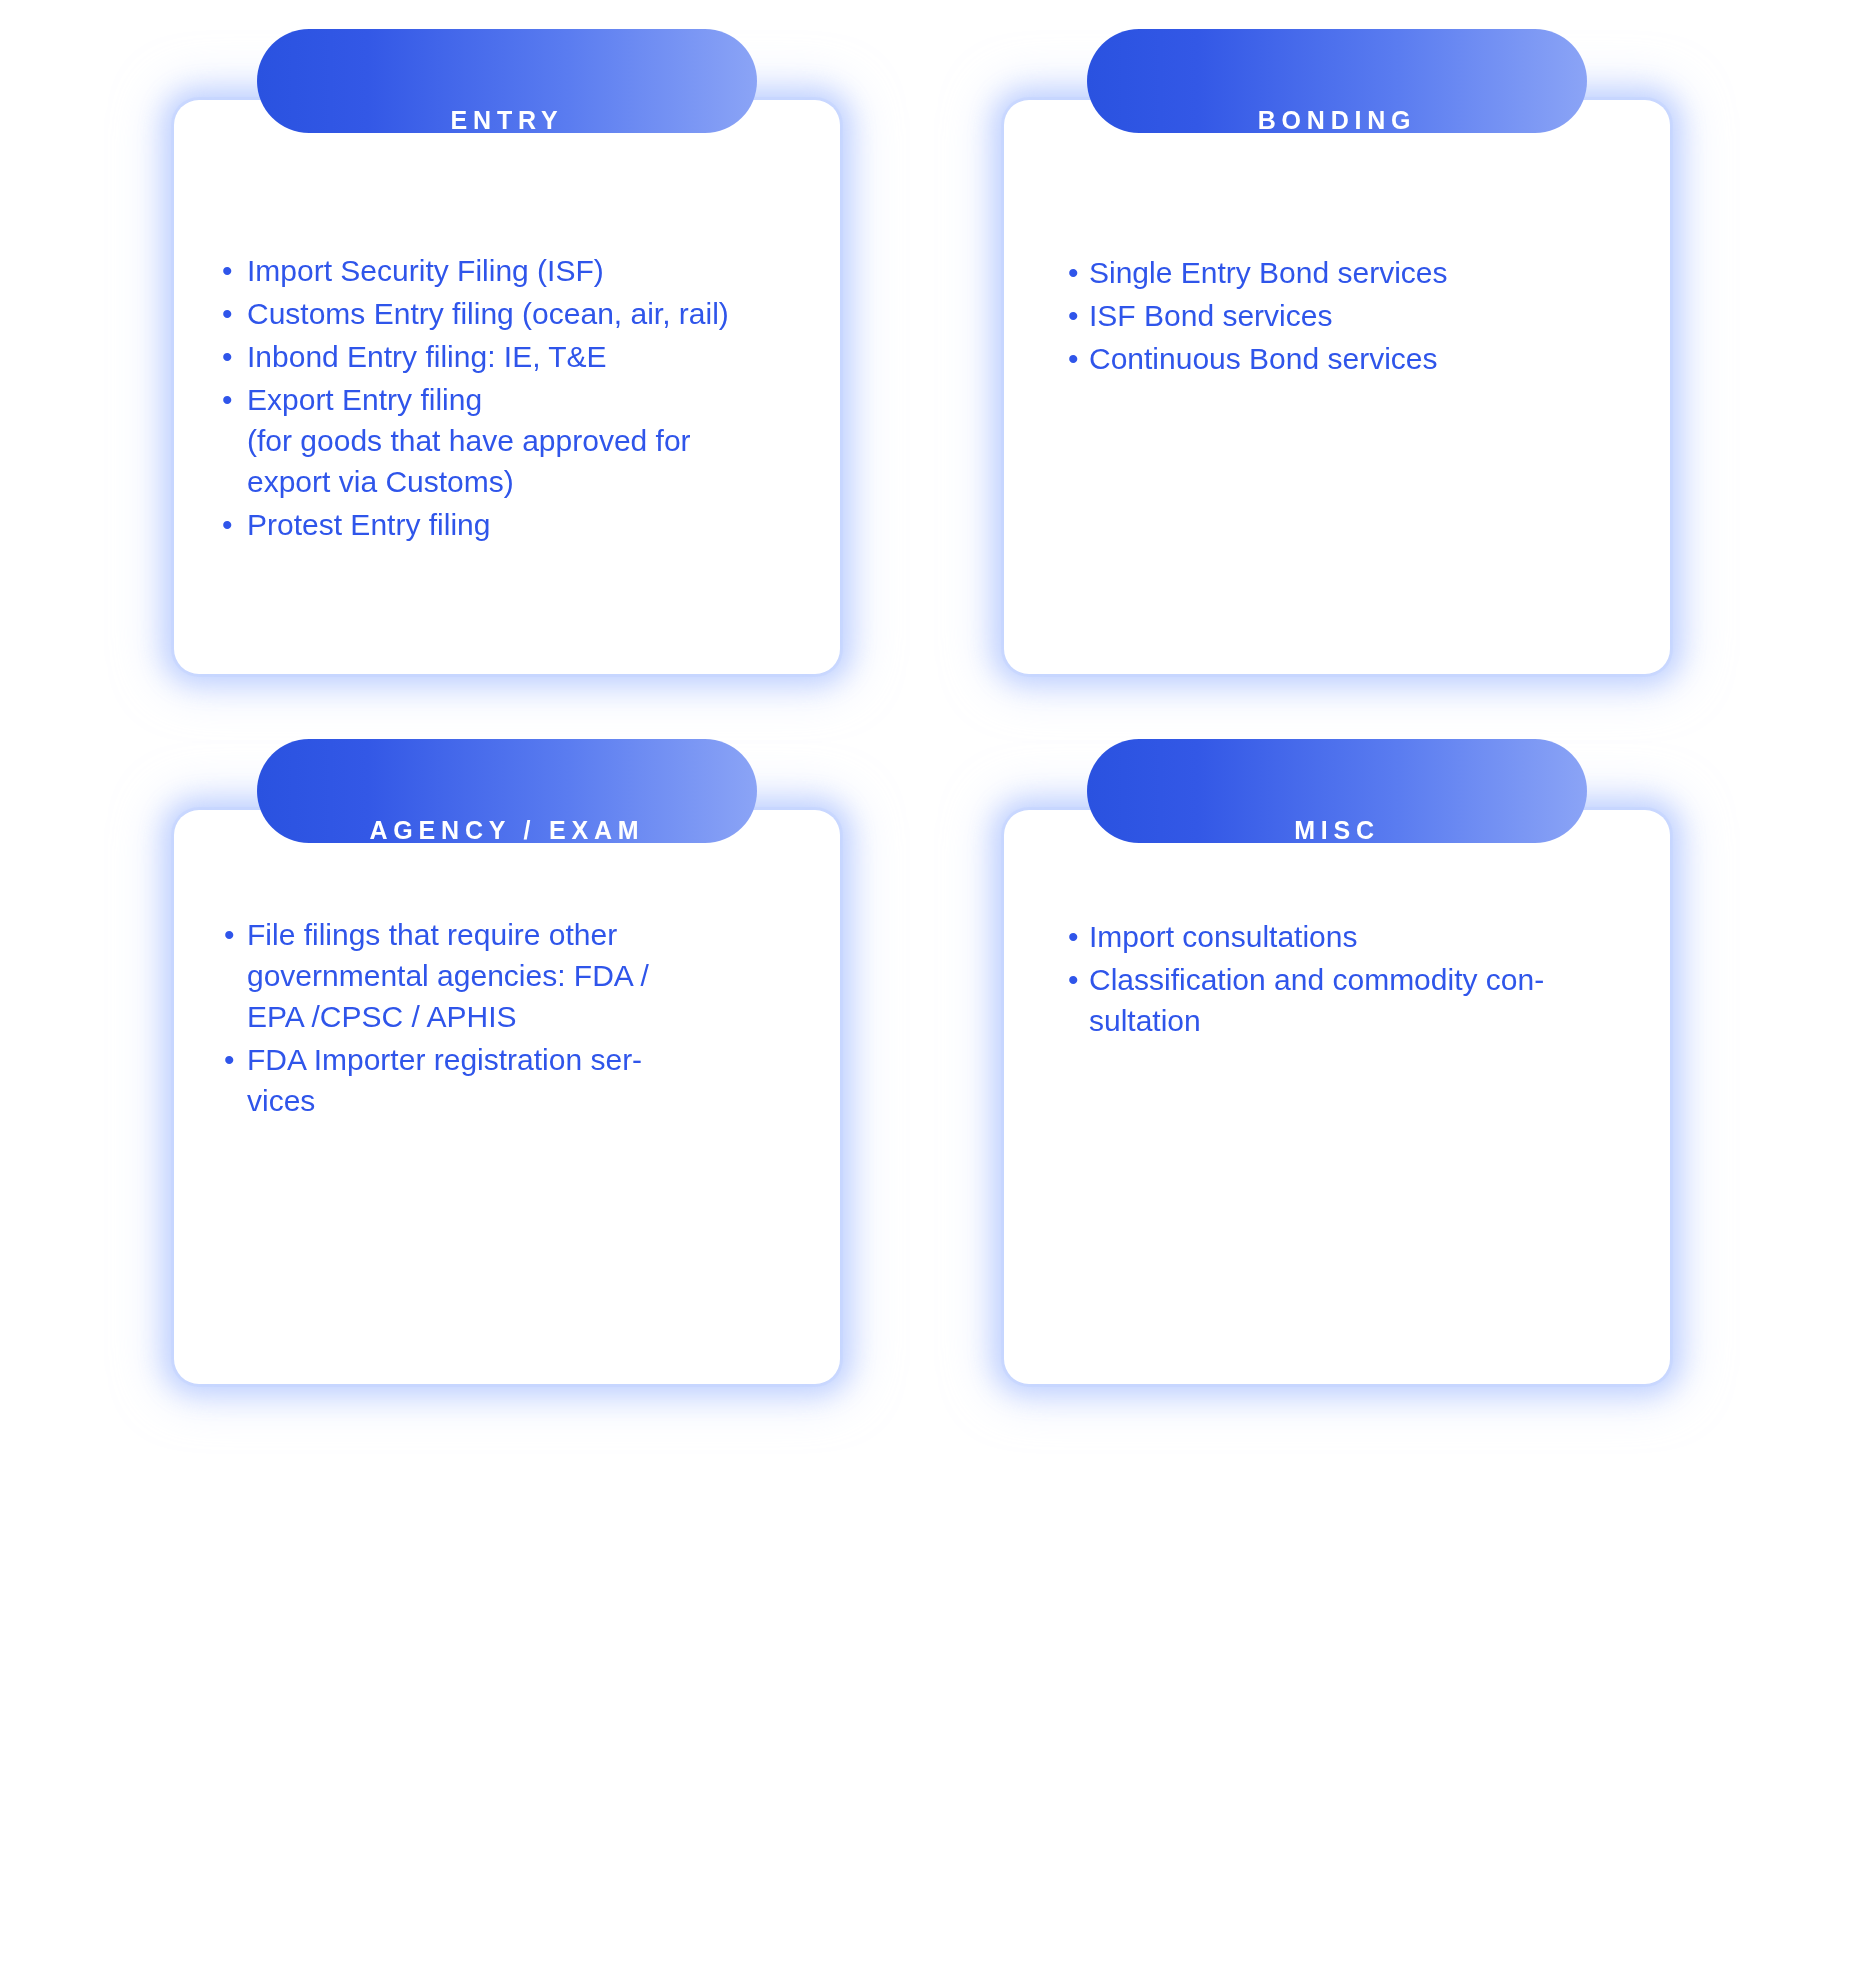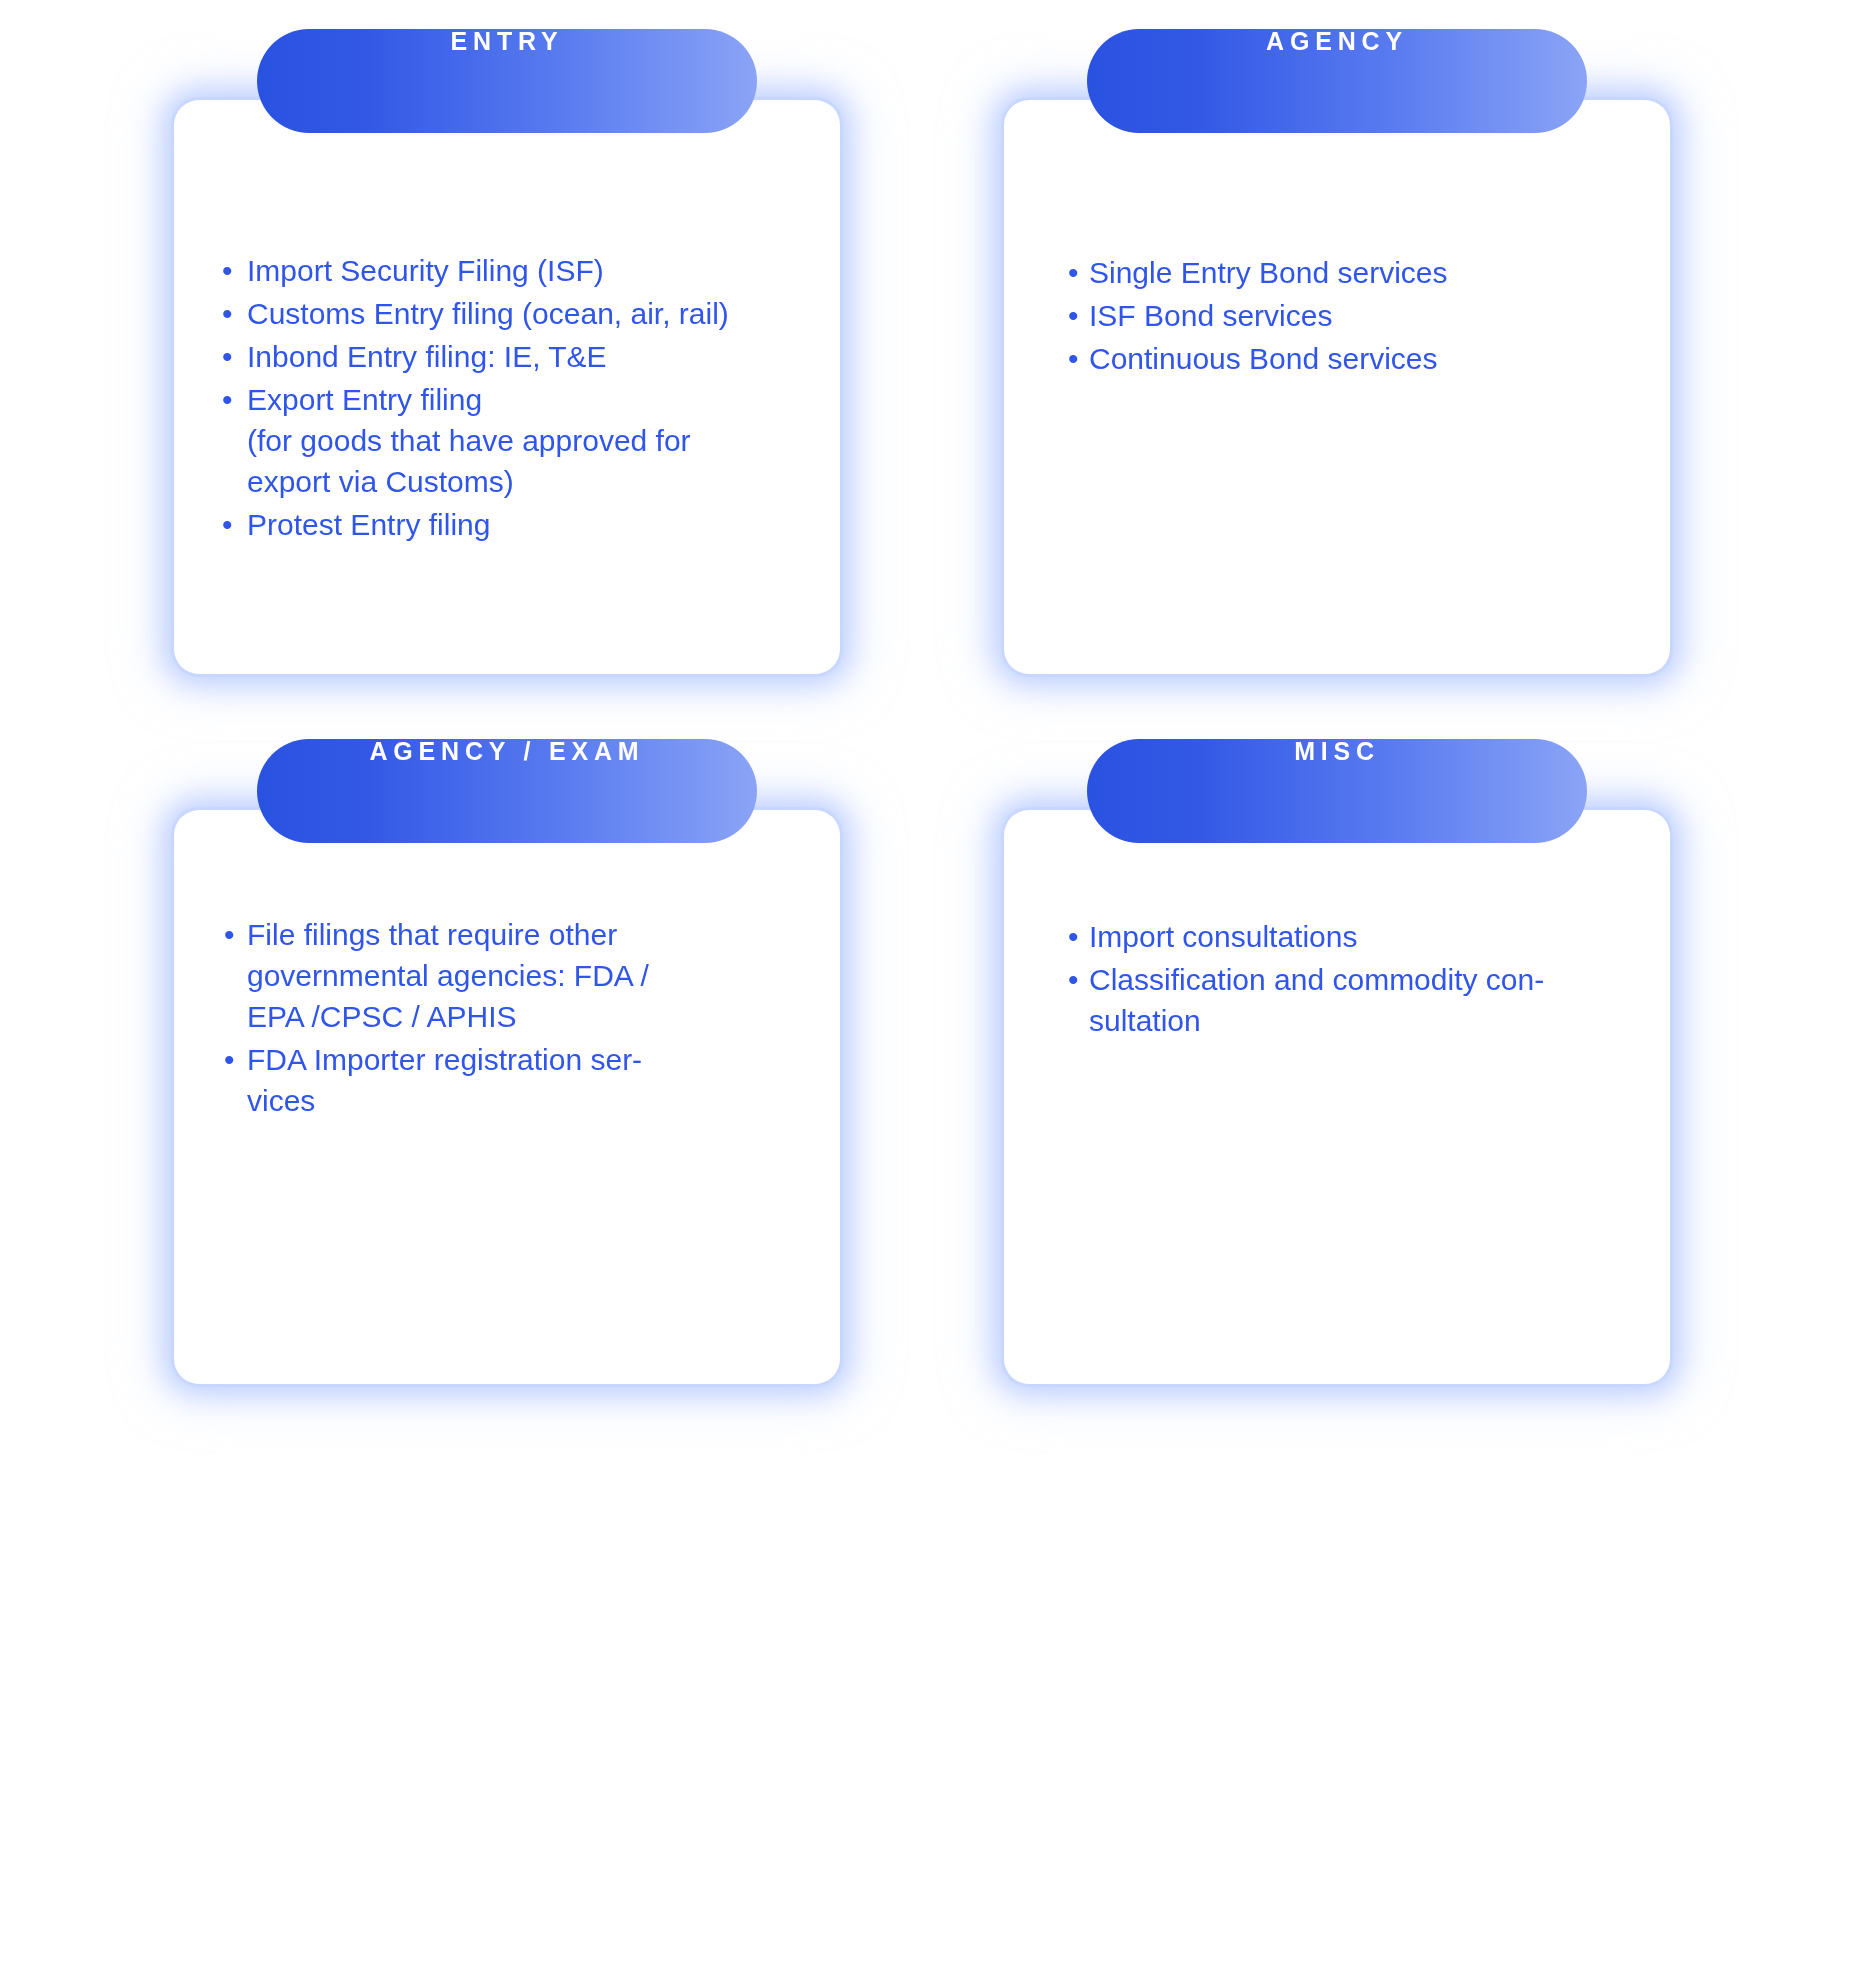--- a/index.html
+++ b/index.html
@@ -45,21 +45,21 @@
 
   .card-pill {
     position: absolute;
     left: 83px;
     top: 0;
     width: 500px;
     height: 104px;
     border-radius: 52px;
     background: linear-gradient(90deg, #2a52e0 0%, #3358e6 22%, #5a7cf0 62%, #8ba4f6 100%);
     display: flex;
-    align-items: flex-start;
+    align-items: flex-end;
     justify-content: center;
     z-index: 3;
   }
 
   .card-pill-label {
     color: #ffffff;
     font-size: 25px;
     font-weight: 700;
     letter-spacing: 5.8px;
     text-align: center;
@@ -143,21 +143,21 @@
 (for goods that have approved for
 export via Customs)</li>
         <li class="bullet-item">Protest Entry filing</li>
       </ul>
     </div>
   </div>
 
   <div class="card-group" id="group-bonding">
     <div class="card-panel"></div>
     <div class="card-pill">
-      <span class="card-pill-label">AGENCY</span>
+      <span class="card-pill-label">BONDING</span>
     </div>
     <div class="card-body">
       <ul class="bullet-list">
         <li class="bullet-item">Single Entry Bond services</li>
         <li class="bullet-item">ISF Bond services</li>
         <li class="bullet-item">Continuous Bond services</li>
       </ul>
     </div>
   </div>
 

